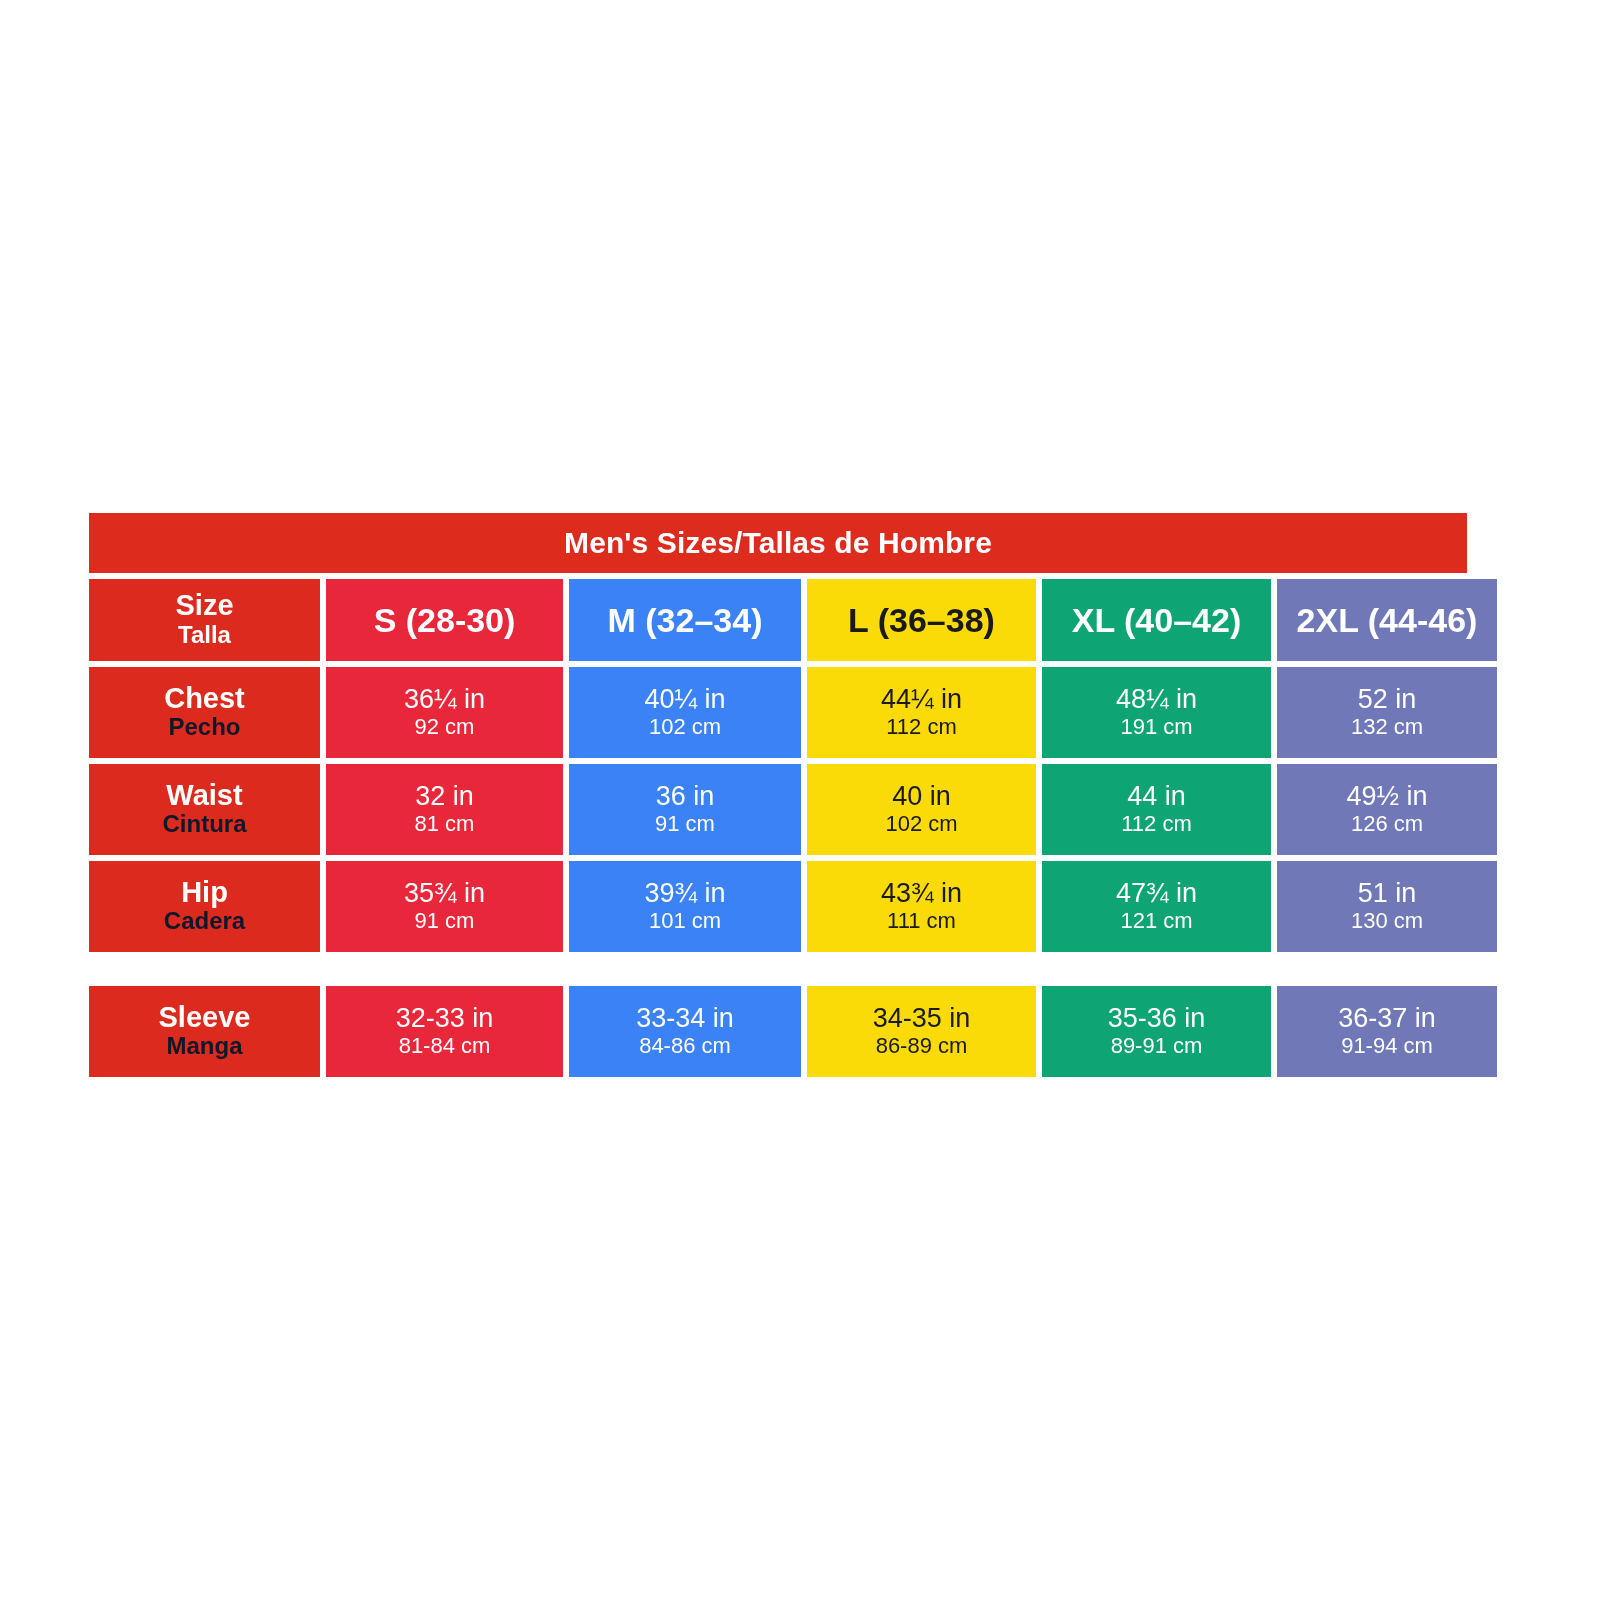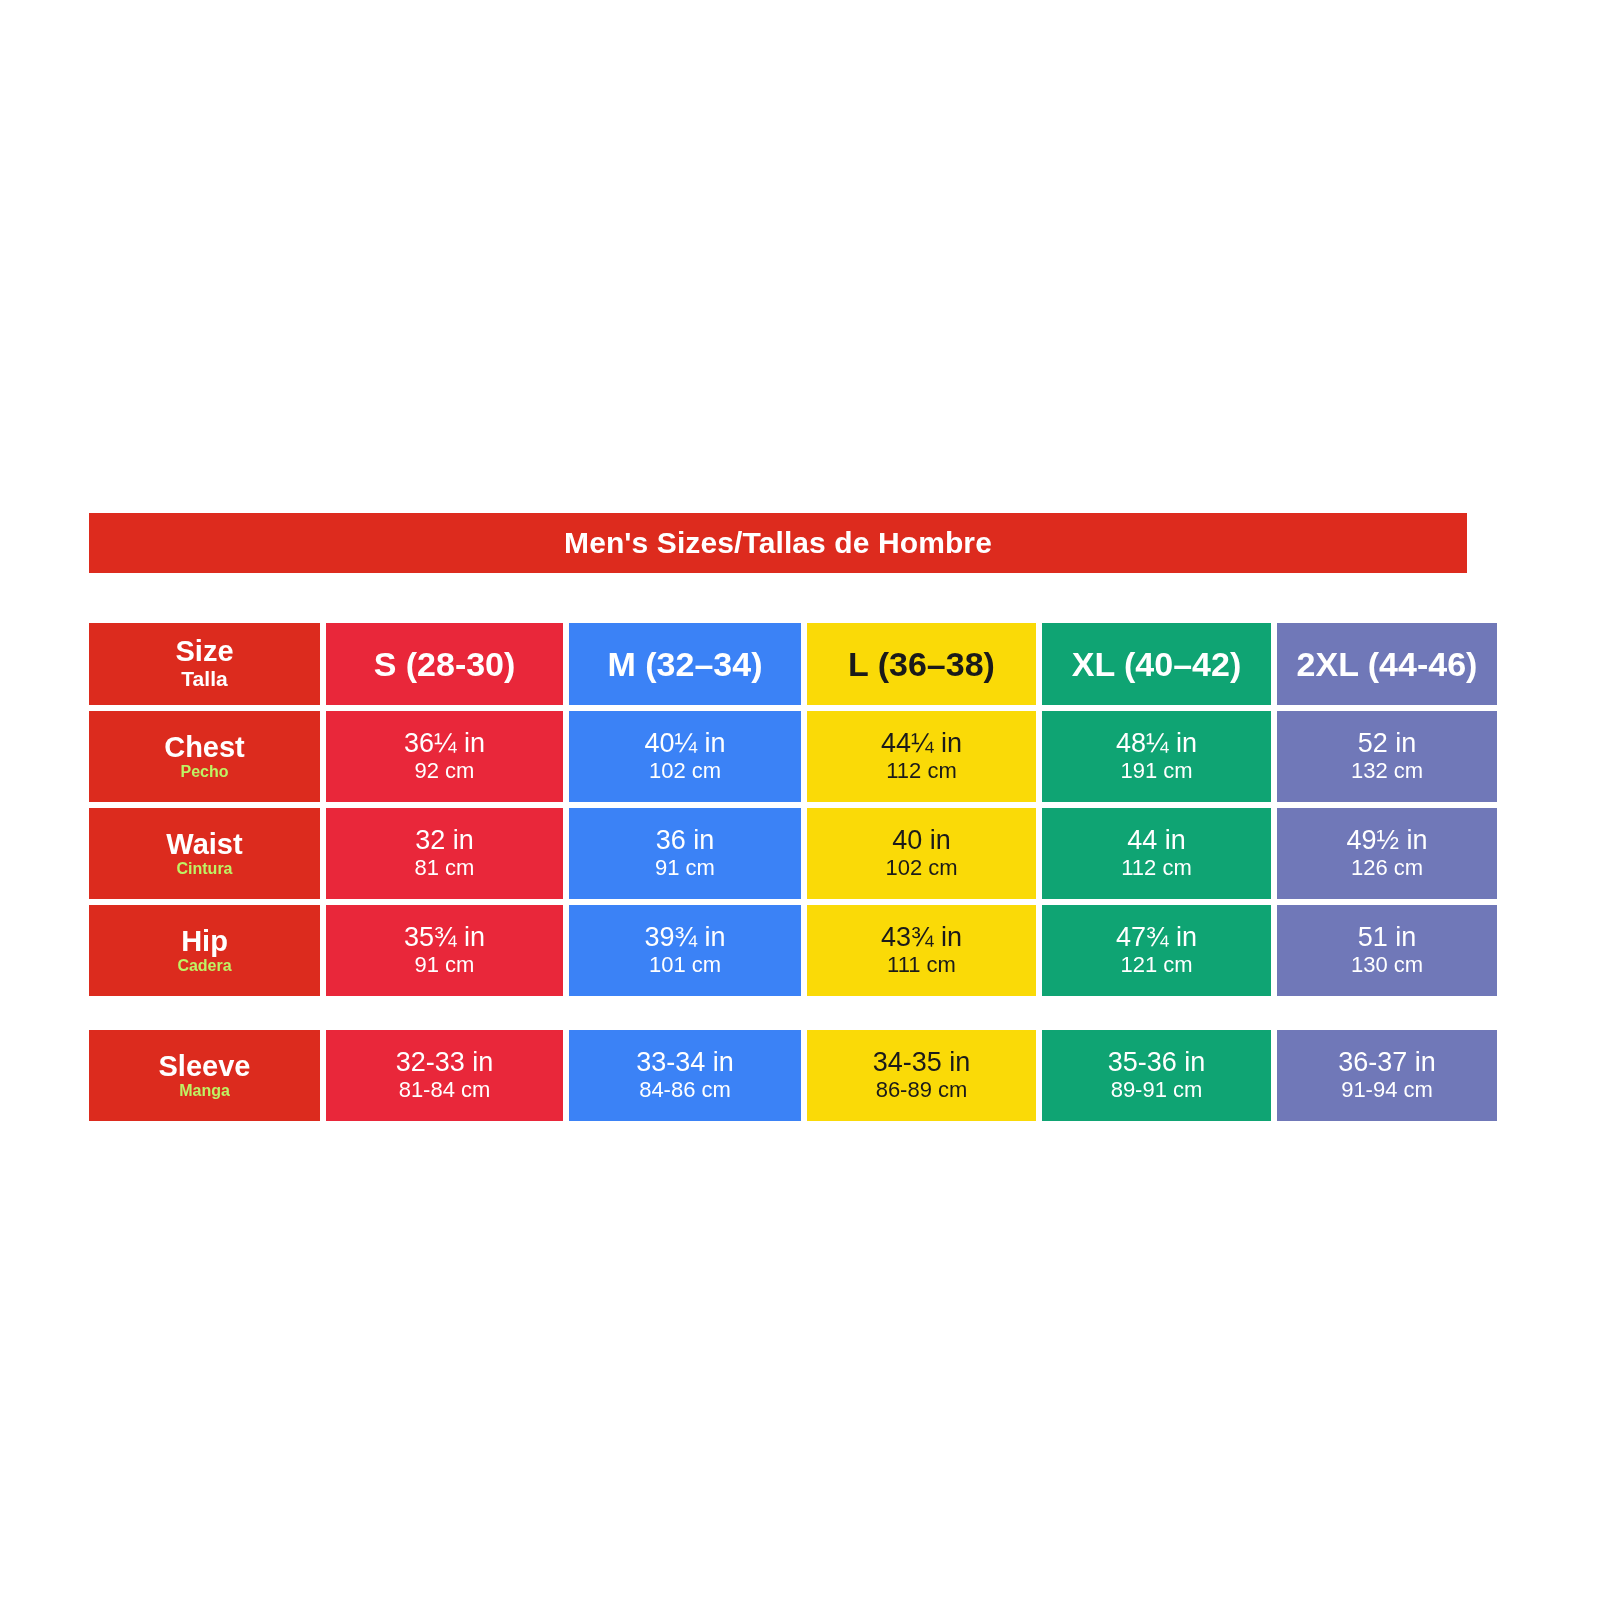--- a/index.html
+++ b/index.html
@@ -54,35 +54,34 @@
     align-items: center;
     justify-content: center;
     box-sizing: border-box;
     text-align: center;
   }
 
   
   .row-head {
     height: 82px;
     padding: 4px 2px;
-    margin-top: 44px;
   }
   .hdr-label-cell {
     background: #dc2b1e;
   }
   .hdr-label-cell .lbl-en {
     color: #ffffff;
     font-weight: bold;
     font-size: 29px;
     line-height: 1.02;
   }
   .hdr-label-cell .lbl-es {
     color: #ffffff;
     font-weight: bold;
-    font-size: 21px;
+    font-size: 24px;
     line-height: 1.15;
   }
   .hdr-size-cell .size-name {
     font-weight: bold;
     font-size: 34px;
     white-space: nowrap;
   }
 
   
   .row-data {
@@ -96,23 +95,23 @@
   .lbl-cell {
     background: #dc2b1e;
   }
   .lbl-cell .lbl-en {
     color: #ffffff;
     font-weight: bold;
     font-size: 29px;
     line-height: 1.05;
   }
   .lbl-cell .lbl-es {
-    color: #bef264;
-    font-weight: bold;
-    font-size: 16px;
+    color: #0f172a;
+    font-weight: bold;
+    font-size: 24px;
     line-height: 1.2;
   }
   .val-in {
     font-size: 27px;
     line-height: 1.12;
     white-space: nowrap;
   }
   .val-cm {
     font-size: 22px;
     line-height: 1.2;

